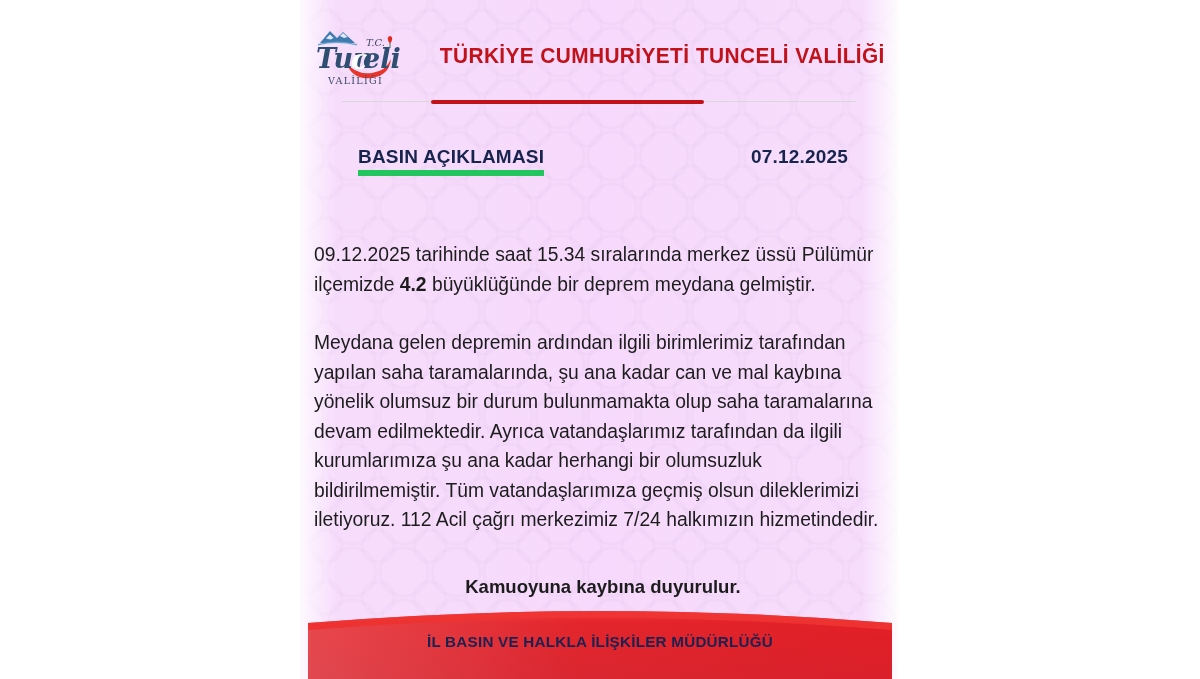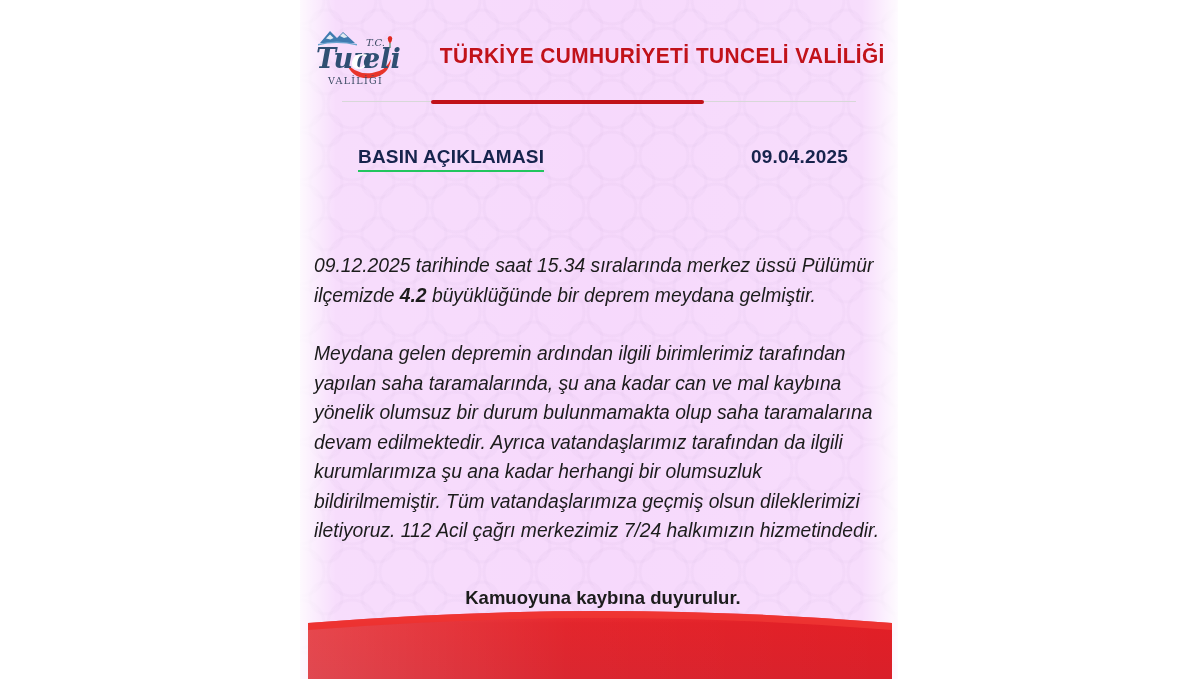--- a/index.html
+++ b/index.html
@@ -133,41 +133,41 @@
     width: 490px;
     display: flex;
     align-items: baseline;
     justify-content: space-between;
   }
   .doc-title {
     color: #17244d;
     font-size: 19px;
     font-weight: 700;
     letter-spacing: 0.2px;
-    border-bottom: 2px solid #22c55e;
+    border-bottom: 6px solid #22c55e;
     padding-bottom: 2px;
   }
   .doc-date {
     color: #17244d;
     font-size: 19px;
     font-weight: 700;
     letter-spacing: 0.2px;
   }
 
   
   .body-text {
     position: absolute;
     left: 14px;
     top: 236px;
     width: 578px;
     color: #1c1c1c;
     font-size: 19.3px;
     line-height: 29.5px;
   }
-  .para { margin: 15px 0 29px 0; font-style: italic; }
+  .para { margin: 4px 0 29px 0; }
   .para b { font-weight: 700; }
   .closing {
     margin: 0;
     text-align: center;
     font-weight: 700;
     font-size: 18.5px;
     padding-top: 8px;
   }
 
   
@@ -246,21 +246,21 @@
         </div>
       </div>
 
       <div class="divider-wrap">
         <div class="divider-grey"></div>
         <div class="divider-red"></div>
       </div>
 
       <div class="title-row">
         <div class="doc-title">BASIN AÇIKLAMASI</div>
-        <div class="doc-date">09.04.2025</div>
+        <div class="doc-date">07.12.2025</div>
       </div>
 
       <div class="body-text">
         <p class="para"><span>09.12.2025 tarihinde saat 15.34 sıralarında merkez üssü Pülümür ilçemizde </span><b>4.2</b><span> büyüklüğünde bir deprem meydana gelmiştir.</span></p>
 
         <p class="para">Meydana gelen depremin ardından ilgili birimlerimiz tarafından yapılan saha taramalarında, şu ana kadar can ve mal kaybına yönelik olumsuz bir durum bulunmamakta olup saha taramalarına devam edilmektedir. Ayrıca vatandaşlarımız tarafından da ilgili kurumlarımıza şu ana kadar herhangi bir olumsuzluk bildirilmemiştir. Tüm vatandaşlarımıza geçmiş olsun dileklerimizi iletiyoruz. 112 Acil çağrı merkezimiz 7/24 halkımızın hizmetindedir.</p>
 
         <p class="closing">Kamuoyuna kaybına duyurulur.</p>
       </div>
 
@@ -275,17 +275,18 @@
             <linearGradient id="fgHi" x1="0" y1="0" x2="1" y2="0">
               <stop offset="0" stop-color="#ffffff" stop-opacity="0.18"></stop>
               <stop offset="0.45" stop-color="#ffffff" stop-opacity="0.03"></stop>
               <stop offset="1" stop-color="#ffffff" stop-opacity="0"></stop>
             </linearGradient>
           </defs>
           <path d="M4 22 Q296 -2 588 22 L588 78 L4 78 Z" fill="url(#fg)"></path>
           <path d="M4 22 Q296 -2 588 22 L588 29 Q296 5 4 29 Z" fill="#f03a36" opacity="0.75"></path>
           <path d="M4 29 Q296 5 588 29 L588 78 L4 78 Z" fill="url(#fgHi)"></path>
         </svg>
+        <div class="footer-label">İL BASIN VE HALKLA İLİŞKİLER MÜDÜRLÜĞÜ</div>
       </div>
 
     </div>
   </div>
 </div>
 
 </body></html>

